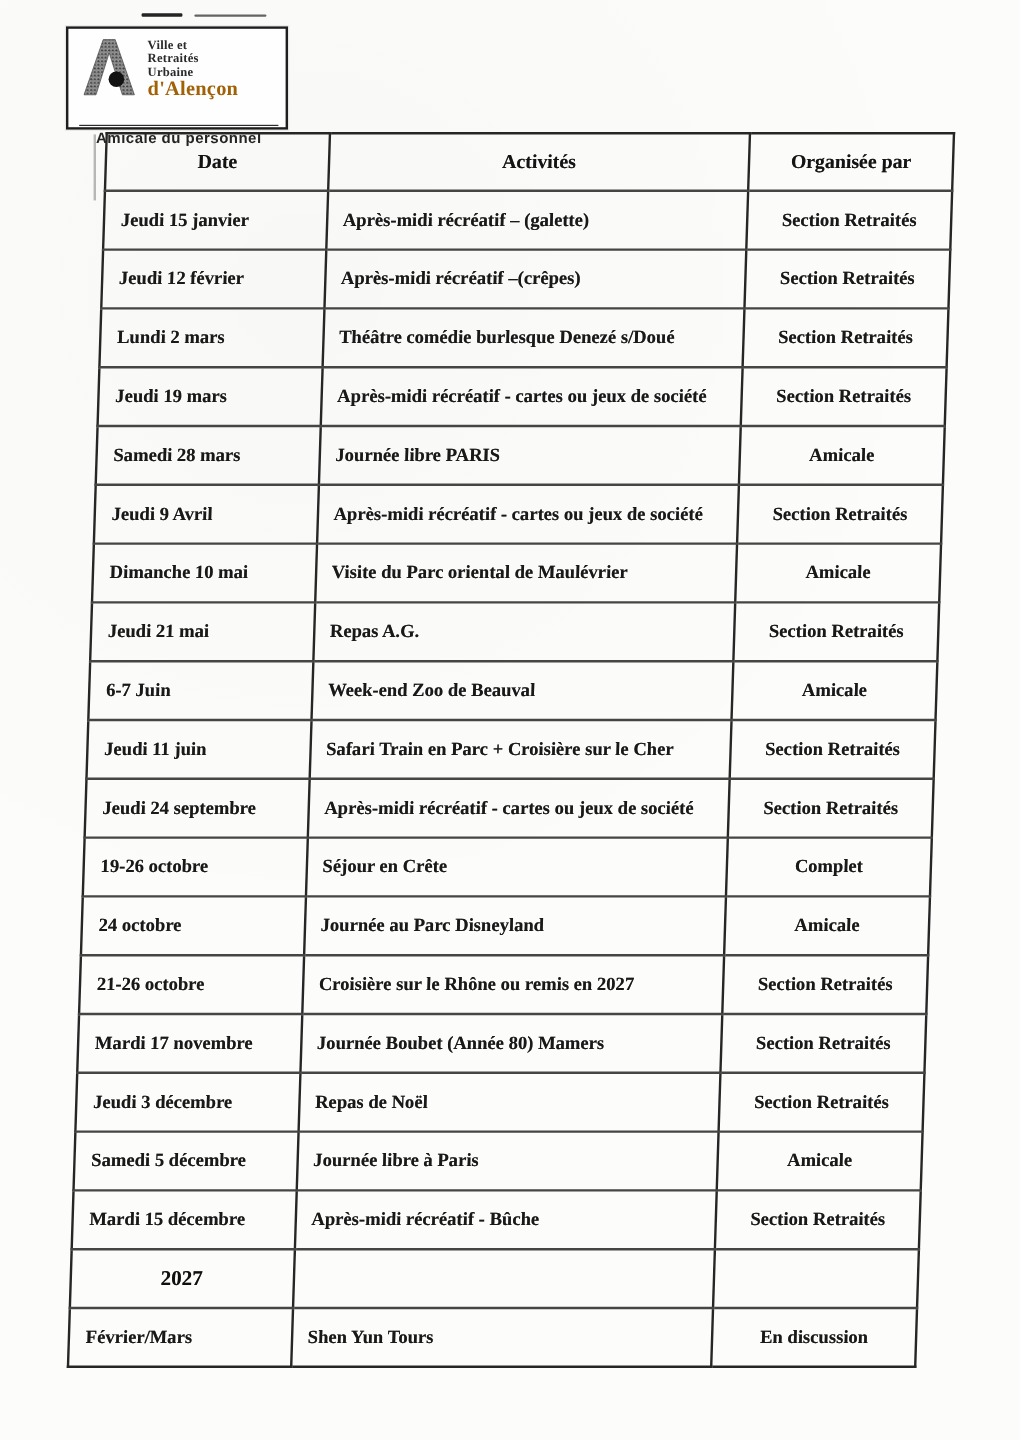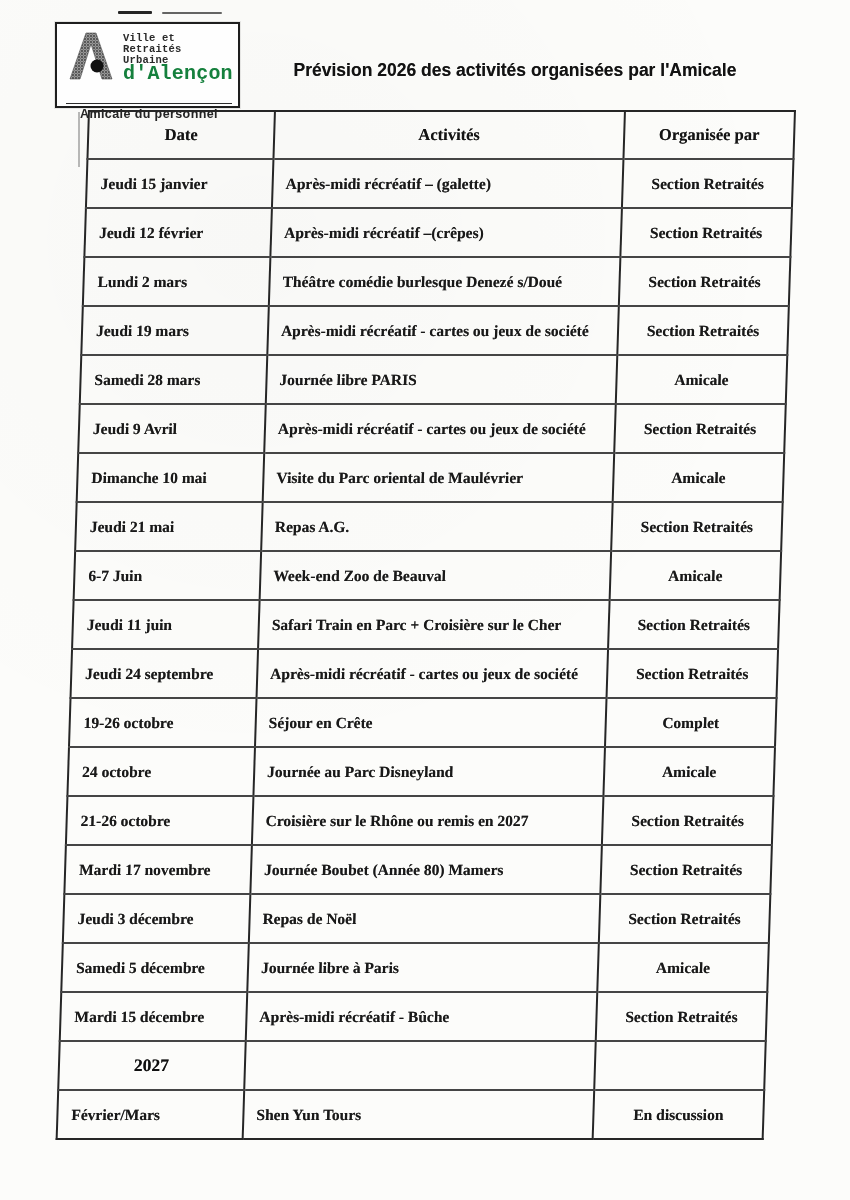--- a/index.html
+++ b/index.html
@@ -43,31 +43,31 @@
     box-sizing: border-box;
     padding: 5px 6px 3px 9px;
     box-shadow: 0 0 0 1px rgba(0,0,0,0.08);
   }
   .logo-top {
     display: flex;
     align-items: center;
     gap: 7px;
   }
   .logo-lines {
-    font-family: Liberation Mono, monospace;
+    font-family: Liberation Serif, serif;
     font-weight: bold;
     font-size: 10.5px;
     line-height: 11px;
     color: #2a2a2a;
     letter-spacing: 0.2px;
   }
   .logo-line-big {
-    font-size: 20px;
+    font-size: 17px;
     line-height: 16px;
-    color: #15803d;
+    color: #a16207;
   }
   .logo-sub {
     border-top: 1.5px solid #2c2c2c;
     margin-top: 18px;
     padding-top: 3px;
     text-align: center;
     font-family: "Liberation Sans", sans-serif;
     font-weight: bold;
     font-size: 12.5px;
     color: #242424;
@@ -162,21 +162,20 @@
       <div class="logo-lines">
         <div>Ville et</div>
         <div>Retraités</div>
         <div>Urbaine</div>
         <div class="logo-line-big">d'Alençon</div>
       </div>
     </div>
     <div class="logo-sub">Amicale du personnel</div>
   </div>
 
-  <div class="doc-title">Prévision 2026 des activités organisées par l'Amicale</div>
 
   <div class="table-wrap">
     <table class="activities">
       <colgroup>
         <col style="width:186px">
         <col style="width:350px">
         <col style="width:170px">
       </colgroup>
       <thead>
         <tr>

